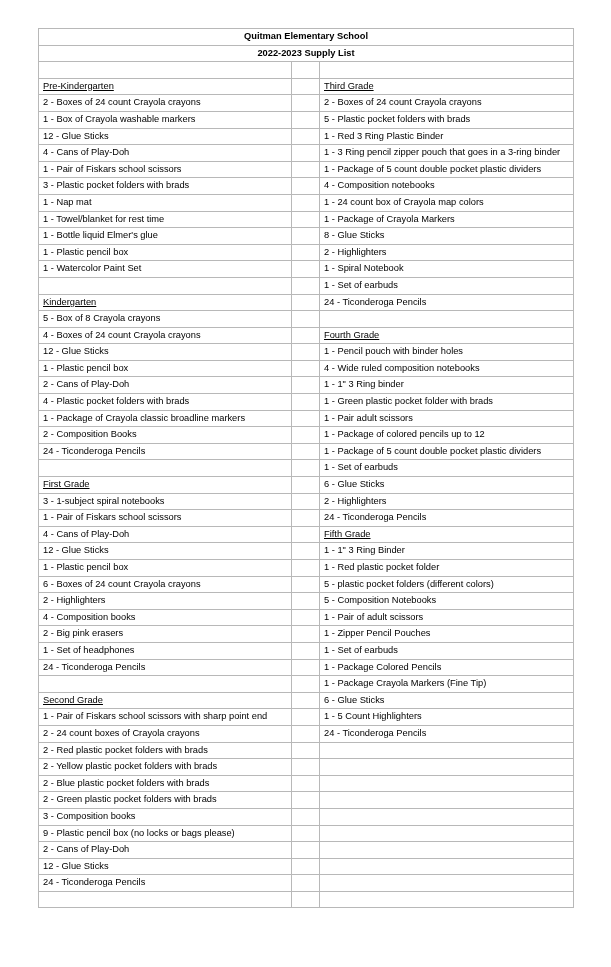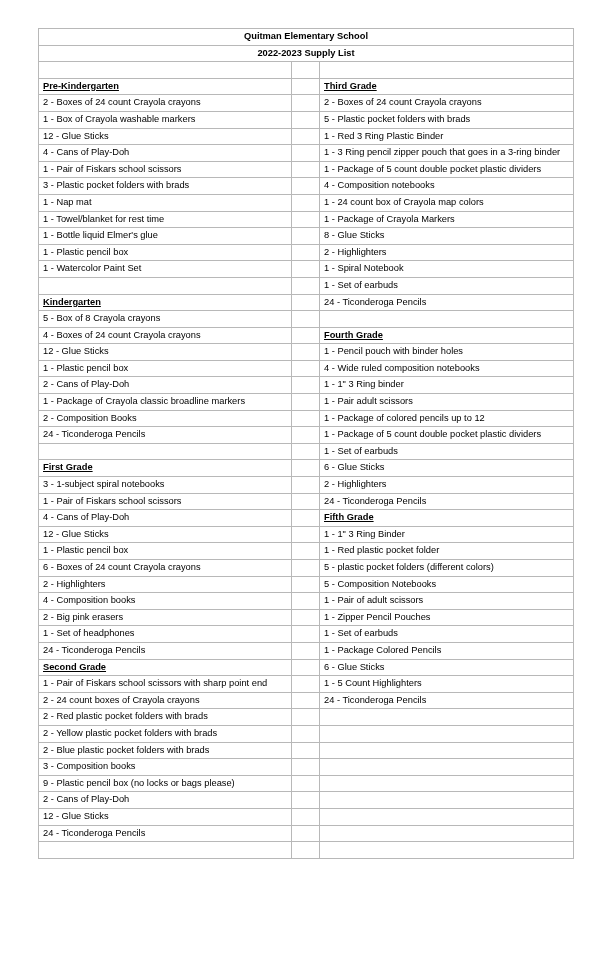--- a/index.html
+++ b/index.html
@@ -43,21 +43,21 @@
 
   td.title {
     text-align: center;
     font-weight: bold;
     font-size: 12.5px;
     height: 22px;
     line-height: 22px;
   }
   td.blank { }
   .heading {
-    font-weight: bold;
+    font-weight: normal;
     text-decoration: underline;
     margin-top: 8px;
   }
 </style>
 </head>
 <body>
 
 <div class="page">
   <table class="supply">
     <colgroup>
@@ -166,20 +166,25 @@
           <td>1 - Plastic pencil box</td>
           <td class="blank"></td>
           <td>4 - Wide ruled composition notebooks</td>
         </tr>
         <tr>
           <td>2 - Cans of Play-Doh</td>
           <td class="blank"></td>
           <td>1 - 1" 3 Ring binder</td>
         </tr>
         <tr>
+          <td>4 - Plastic pocket folders with brads</td>
+          <td class="blank"></td>
+          <td>1 - Green plastic pocket folder with brads</td>
+        </tr>
+        <tr>
           <td>1 - Package of Crayola classic broadline markers</td>
           <td class="blank"></td>
           <td>1 - Pair adult scissors</td>
         </tr>
         <tr>
           <td>2 - Composition Books</td>
           <td class="blank"></td>
           <td>1 - Package of colored pencils up to 12</td>
         </tr>
         <tr>
@@ -246,20 +251,25 @@
           <td>1 - Set of headphones</td>
           <td class="blank"></td>
           <td>1 - Set of earbuds</td>
         </tr>
         <tr>
           <td>24 - Ticonderoga Pencils</td>
           <td class="blank"></td>
           <td>1 - Package Colored Pencils</td>
         </tr>
         <tr>
+          <td class="blank"></td>
+          <td class="blank"></td>
+          <td>1 - Package Crayola Markers (Fine Tip)</td>
+        </tr>
+        <tr>
           <td><span class="heading">Second Grade</span></td>
           <td class="blank"></td>
           <td>6 - Glue Sticks</td>
         </tr>
         <tr>
           <td>1 - Pair of Fiskars school scissors with sharp point end</td>
           <td class="blank"></td>
           <td>1 - 5 Count Highlighters</td>
         </tr>
         <tr>
@@ -272,20 +282,25 @@
           <td class="blank"></td>
           <td class="blank"></td>
         </tr>
         <tr>
           <td>2 - Yellow plastic pocket folders with brads</td>
           <td class="blank"></td>
           <td class="blank"></td>
         </tr>
         <tr>
           <td>2 - Blue plastic pocket folders with brads</td>
+          <td class="blank"></td>
+          <td class="blank"></td>
+        </tr>
+        <tr>
+          <td>2 - Green plastic pocket folders with brads</td>
           <td class="blank"></td>
           <td class="blank"></td>
         </tr>
         <tr>
           <td>3 - Composition books</td>
           <td class="blank"></td>
           <td class="blank"></td>
         </tr>
         <tr>
           <td>9 - Plastic pencil box (no locks or bags please)</td>

